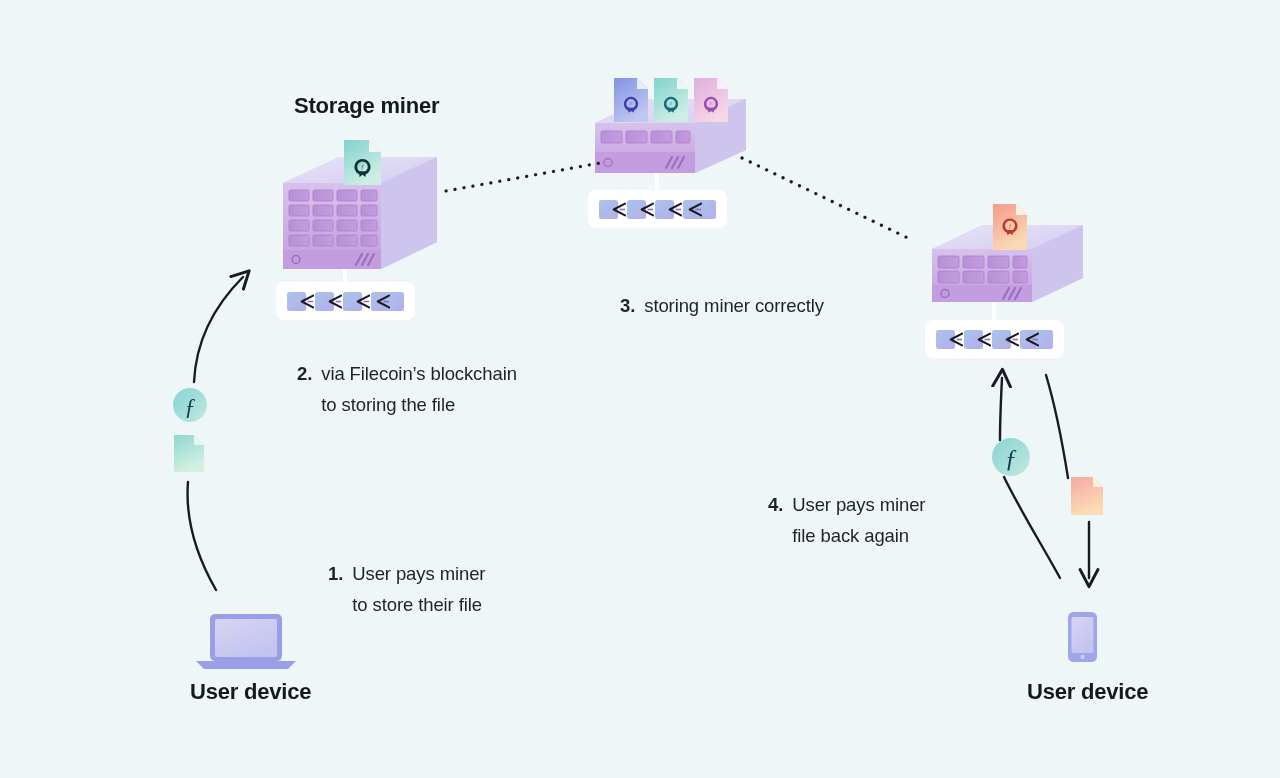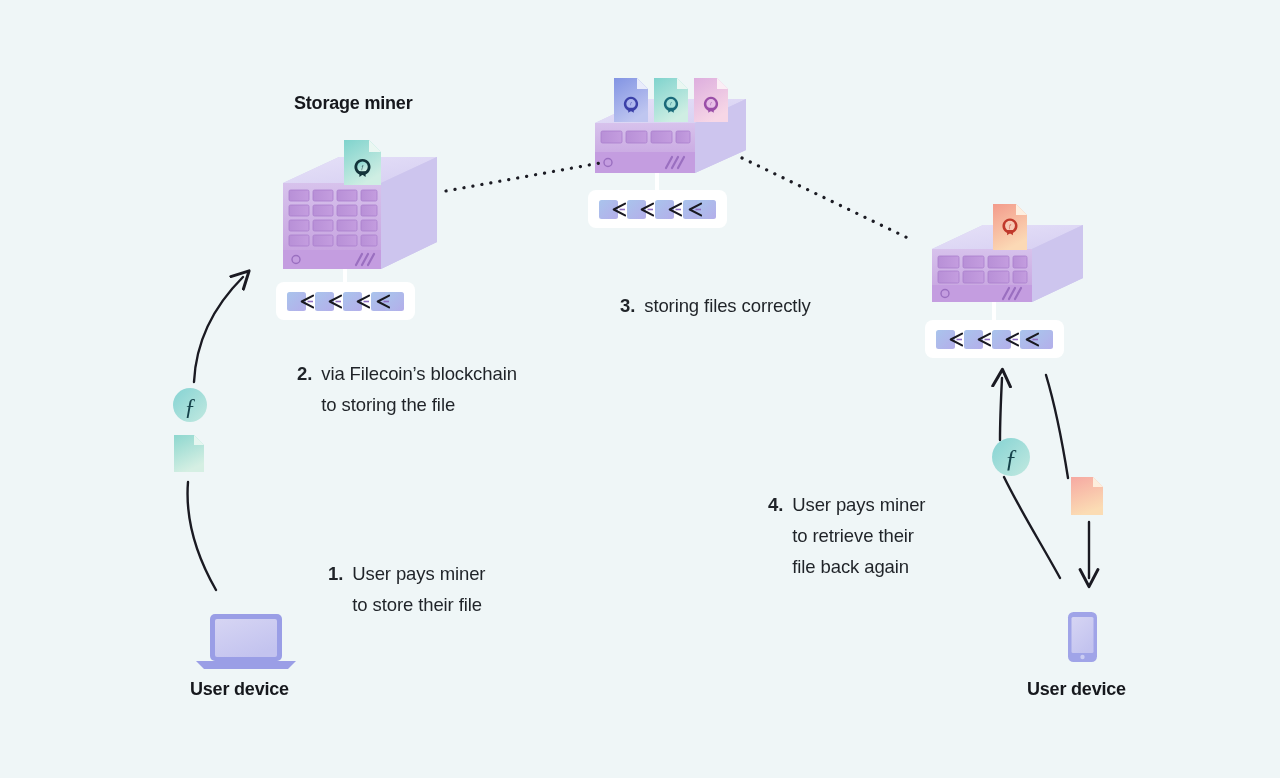--- a/index.html
+++ b/index.html
@@ -18,21 +18,21 @@
   #stage {
     position: absolute;
     left: 0; top: 0;
     width: 1280px;
     height: 778px;
   }
   .abs { position: absolute; }
 
   
   .label-title {
-    font-size: 18px;
+    font-size: 22px;
     font-weight: 700;
     color: #16181d;
     letter-spacing: -0.2px;
     white-space: nowrap;
     text-align: center;
   }
   .step {
     display: flex;
     align-items: flex-start;
     font-size: 18.5px;
@@ -380,26 +380,25 @@
     <span class="step-num">2.</span>
     <span class="step-text">
       <span>via Filecoin’s blockchain</span>
       <span>to storing the file</span>
     </span>
   </div>
 
   <div class="abs step" style="left:620px; top:290px;">
     <span class="step-num">3.</span>
     <span class="step-text">
-      <span>storing files correctly</span>
+      <span>storing miner correctly</span>
     </span>
   </div>
 
   <div class="abs step" style="left:768px; top:489px;">
     <span class="step-num">4.</span>
     <span class="step-text">
       <span>User pays miner</span>
-      <span>to retrieve their</span>
       <span>file back again</span>
     </span>
   </div>
 
 </div>
 
 </body></html>

